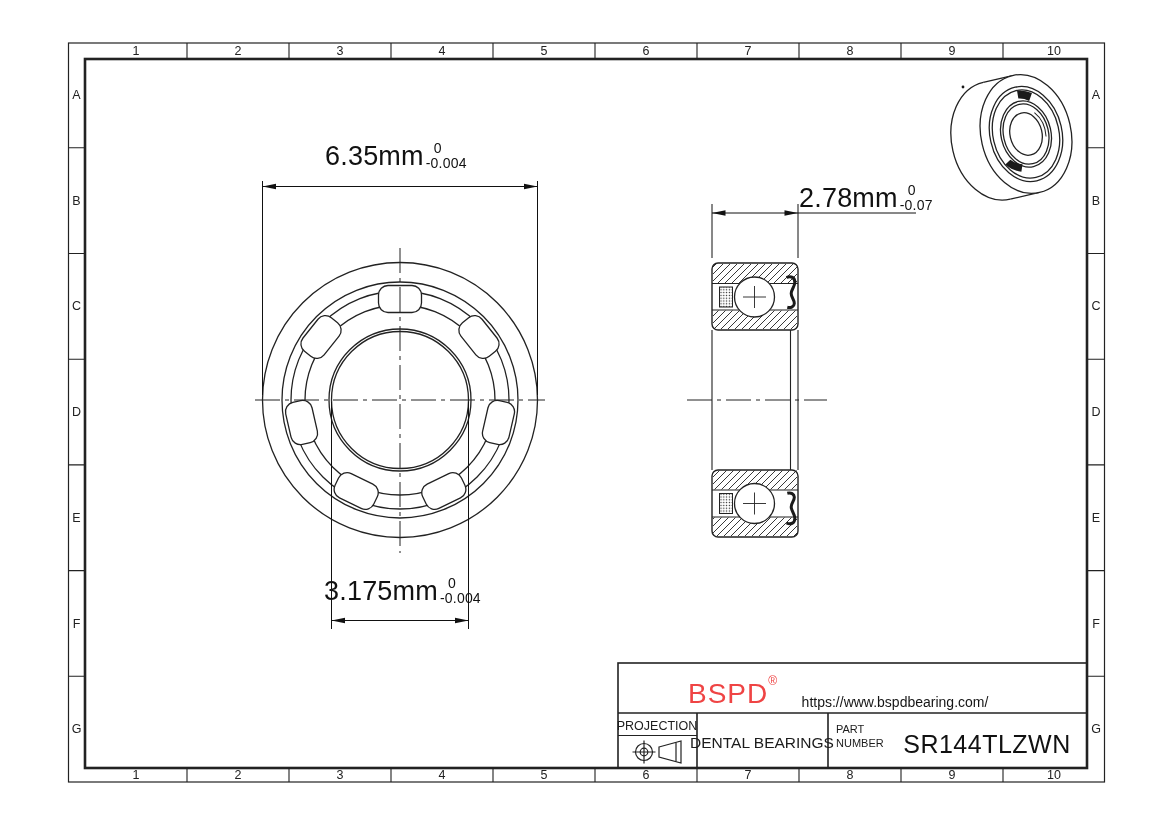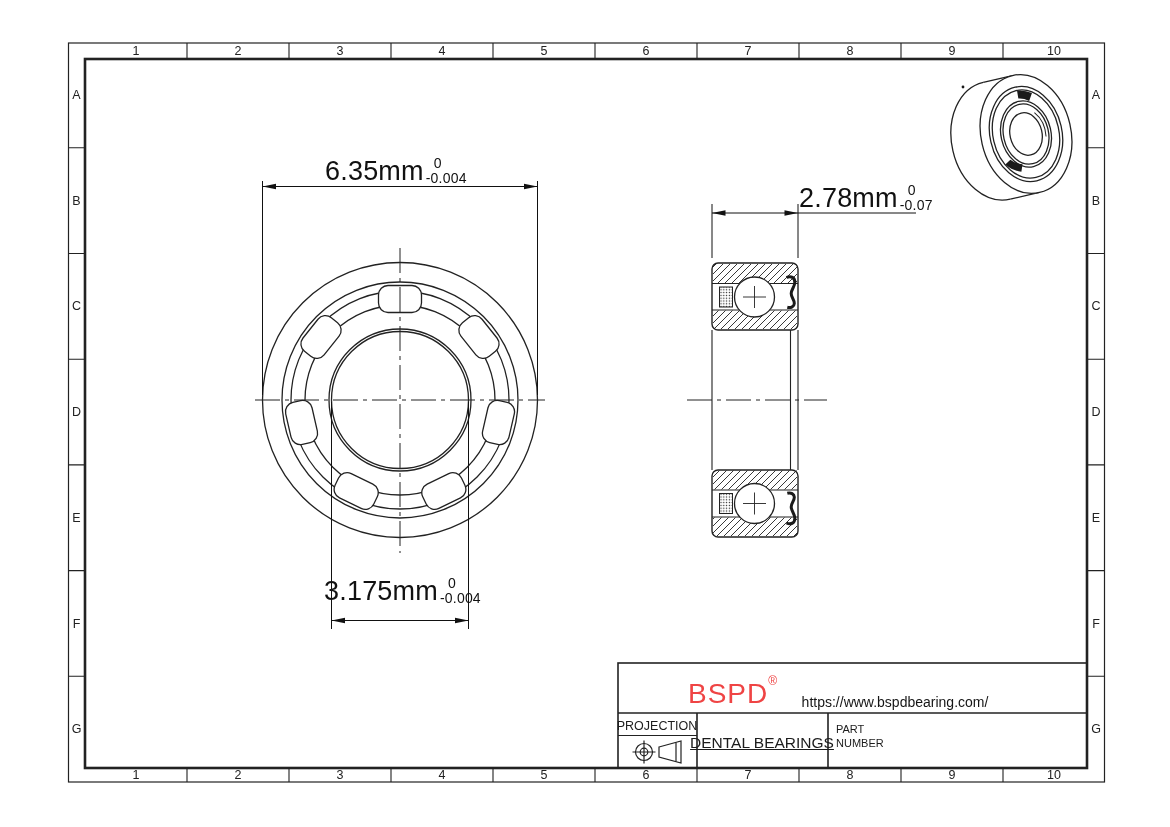--- a/index.html
+++ b/index.html
@@ -13,21 +13,21 @@
   .hcenter{transform:translateX(-50%);}
   .glabel{font-size:12.5px;color:#222;}
   .dim{display:flex;align-items:flex-end;color:#111;font-size:27px;line-height:0.95;letter-spacing:0.2px;}
   .tol{display:flex;flex-direction:column;font-size:14px;line-height:1.05;margin-left:2px;transform:translateY(1px);}
   .tol .tu{padding-left:8px;}
   .brand{font-size:28px;letter-spacing:1px;color:#ef4444;}
   .brand sup{font-size:12px;vertical-align:18px;letter-spacing:0;}
   .company{font-size:15px;color:#151515;}
   .website{font-size:14px;color:#151515;}
   .projlabel{font-size:12.5px;}
-  .category{font-size:15.5px;text-decoration:underline;}
+  .category{font-size:15.5px;}
   .partlabel{font-size:11px;line-height:1.3;}
   .partnumber{font-size:25px;letter-spacing:0.5px;color:#111;}
 </style>
 </head>
 <body>
 
 <div class="sheet">
 
   <svg width="1170" height="827" viewBox="0 0 1170 827">
     <defs>
@@ -190,21 +190,21 @@
   <span class="txt glabel center" style="left:76.5px;top:729px">G</span>
 
   <span class="txt glabel center" style="left:1096px;top:95px">A</span>
   <span class="txt glabel center" style="left:1096px;top:201px">B</span>
   <span class="txt glabel center" style="left:1096px;top:306px">C</span>
   <span class="txt glabel center" style="left:1096px;top:412px">D</span>
   <span class="txt glabel center" style="left:1096px;top:518px">E</span>
   <span class="txt glabel center" style="left:1096px;top:624px">F</span>
   <span class="txt glabel center" style="left:1096px;top:729px">G</span>
 
-  <div class="txt dim" style="left:325px;top:155px">
+  <div class="txt dim" style="left:325px;top:140px">
     <span>6.35mm</span>
     <span class="tol">
       <span class="tu">0</span>
       <span class="tl">-0.004</span>
     </span>
   </div>
 
   <div class="txt dim" style="left:799px;top:182px">
     <span>2.78mm</span>
     <span class="tol">
@@ -224,14 +224,15 @@
   <div class="txt brand" style="left:688px;top:674px">
     <span>BSPD</span><sup>®</sup>
   </div>
   <div class="txt website hcenter" style="left:895px;top:694px">https://www.bspdbearing.com/</div>
   <div class="txt projlabel hcenter" style="left:657px;top:719px">PROJECTION</div>
   <div class="txt category hcenter" style="left:762px;top:734px">DENTAL BEARINGS</div>
   <div class="txt partlabel" style="left:836px;top:722px">
     <span style="display:block">PART</span>
     <span style="display:block">NUMBER</span>
   </div>
+  <div class="txt partnumber hcenter" style="left:987px;top:730px">SR144TLZWN</div>
 
 </div>
 
 </body></html>

